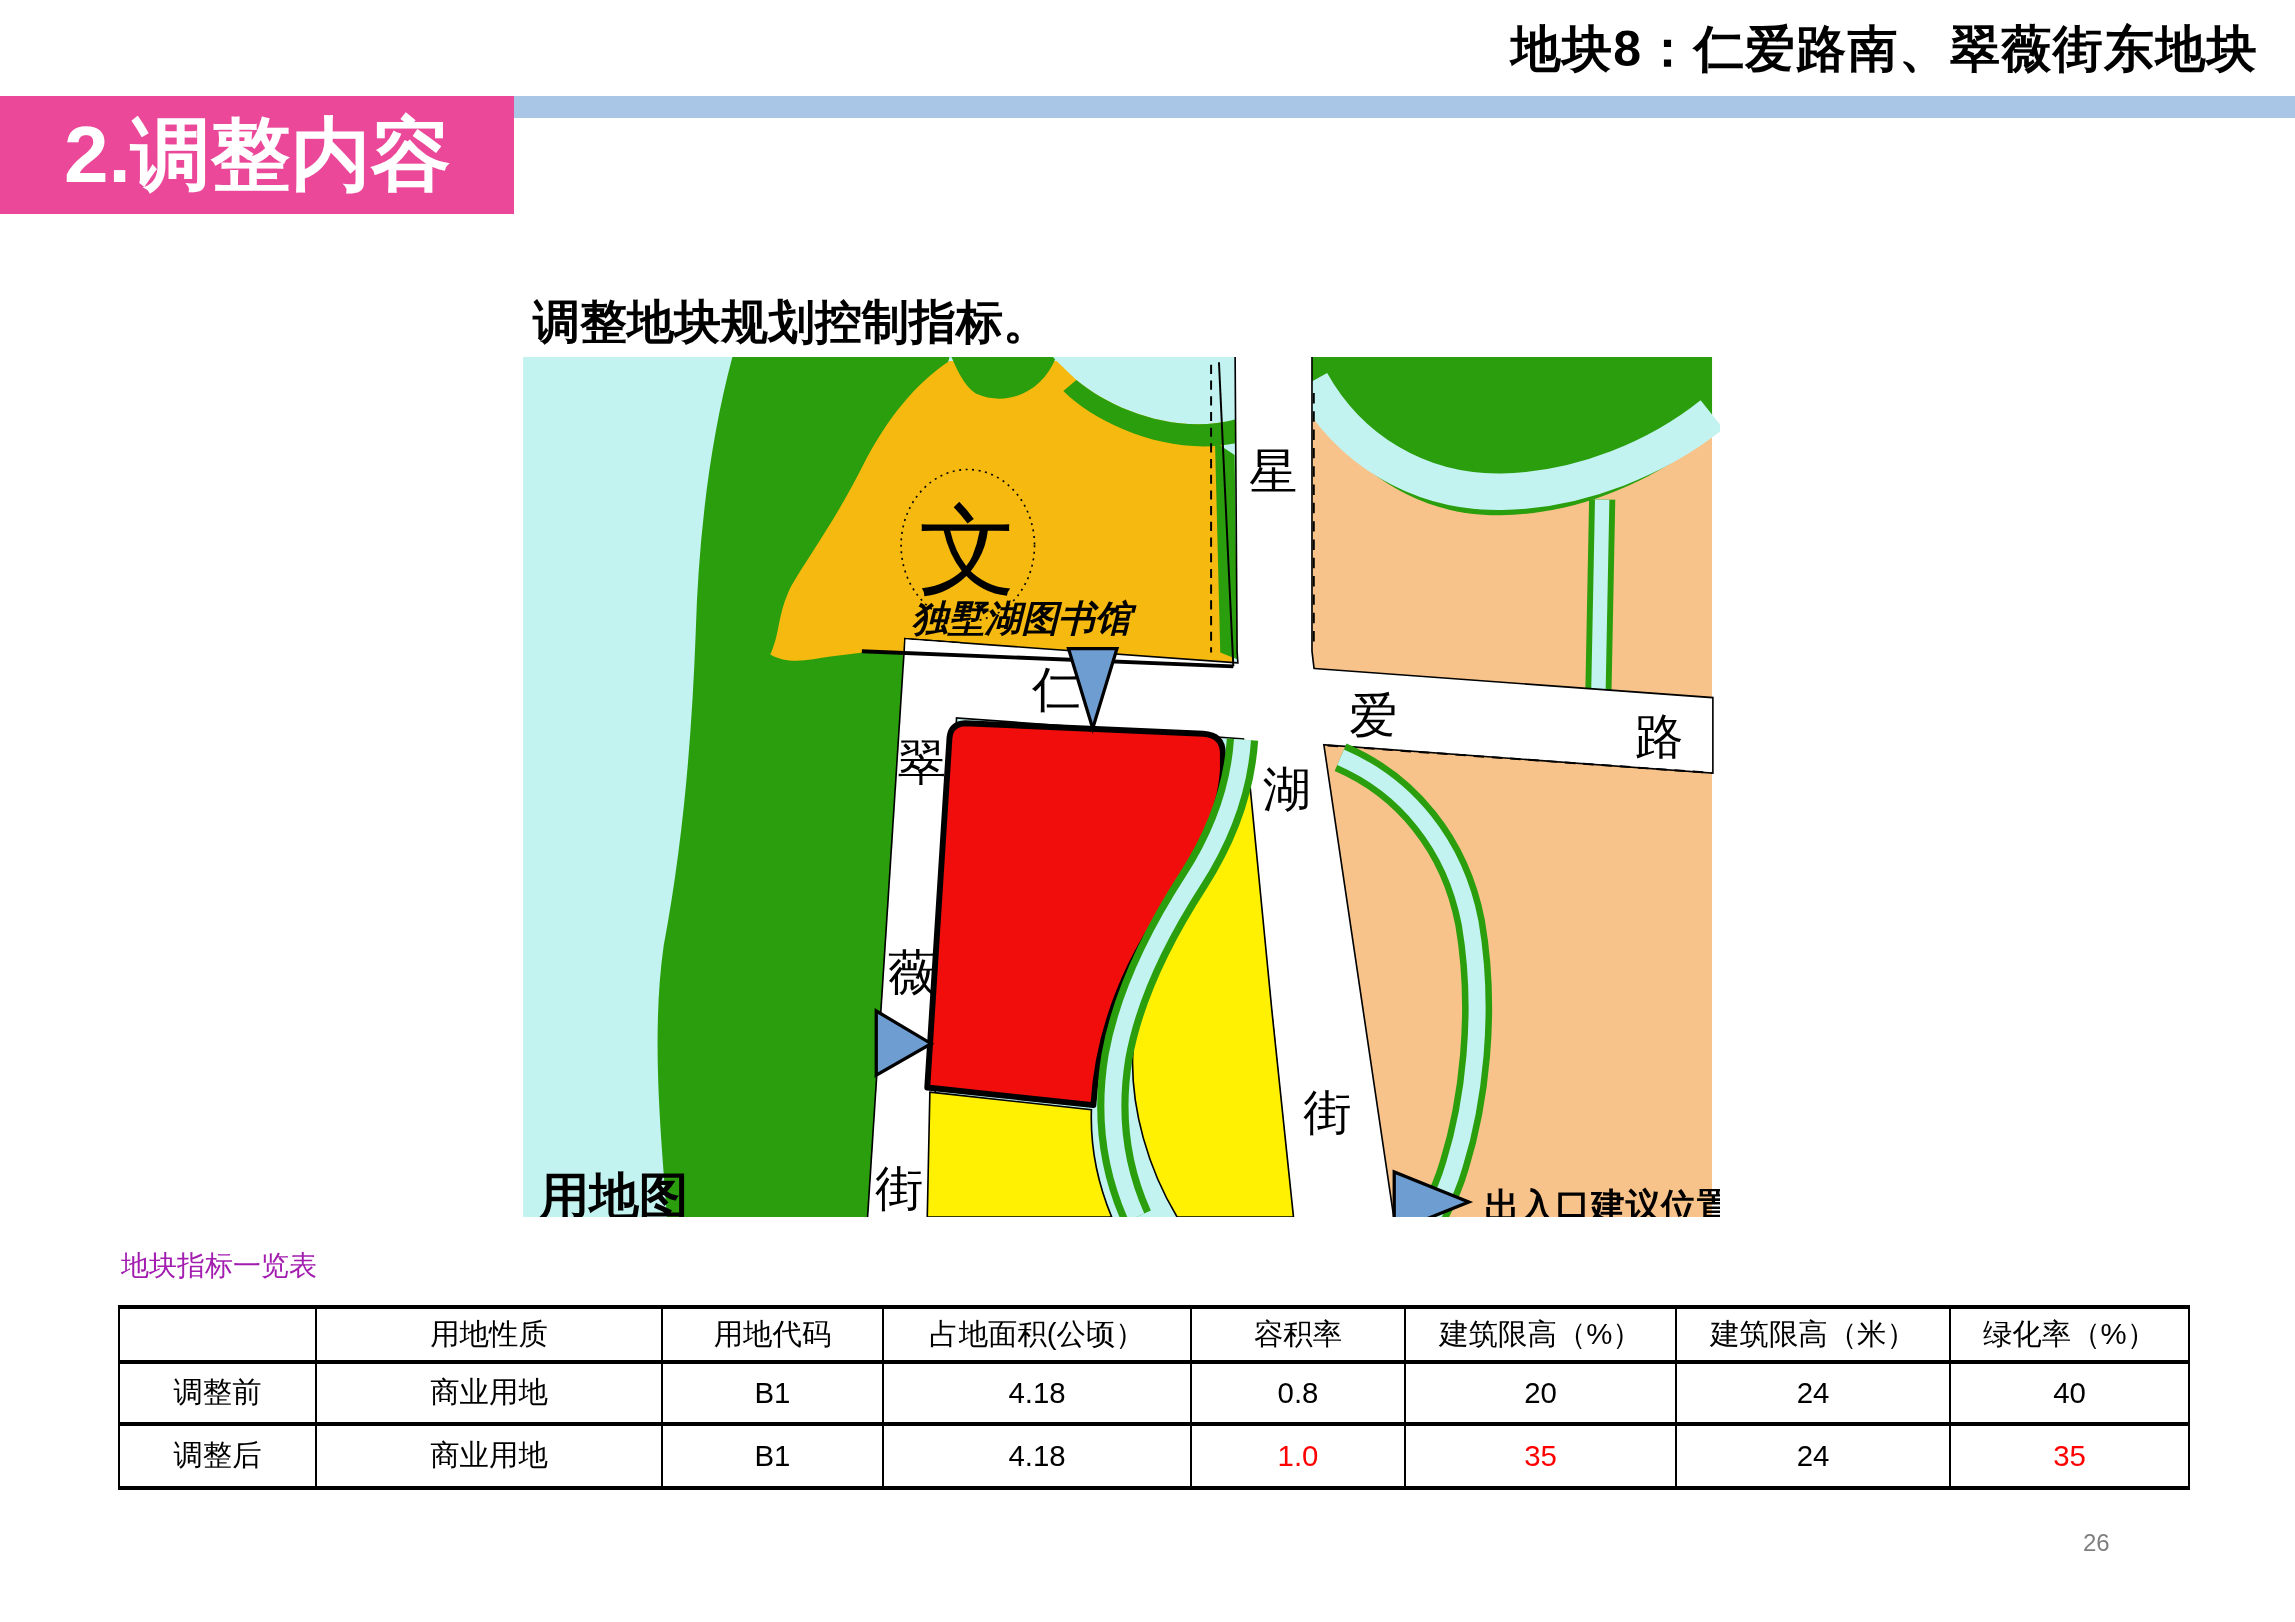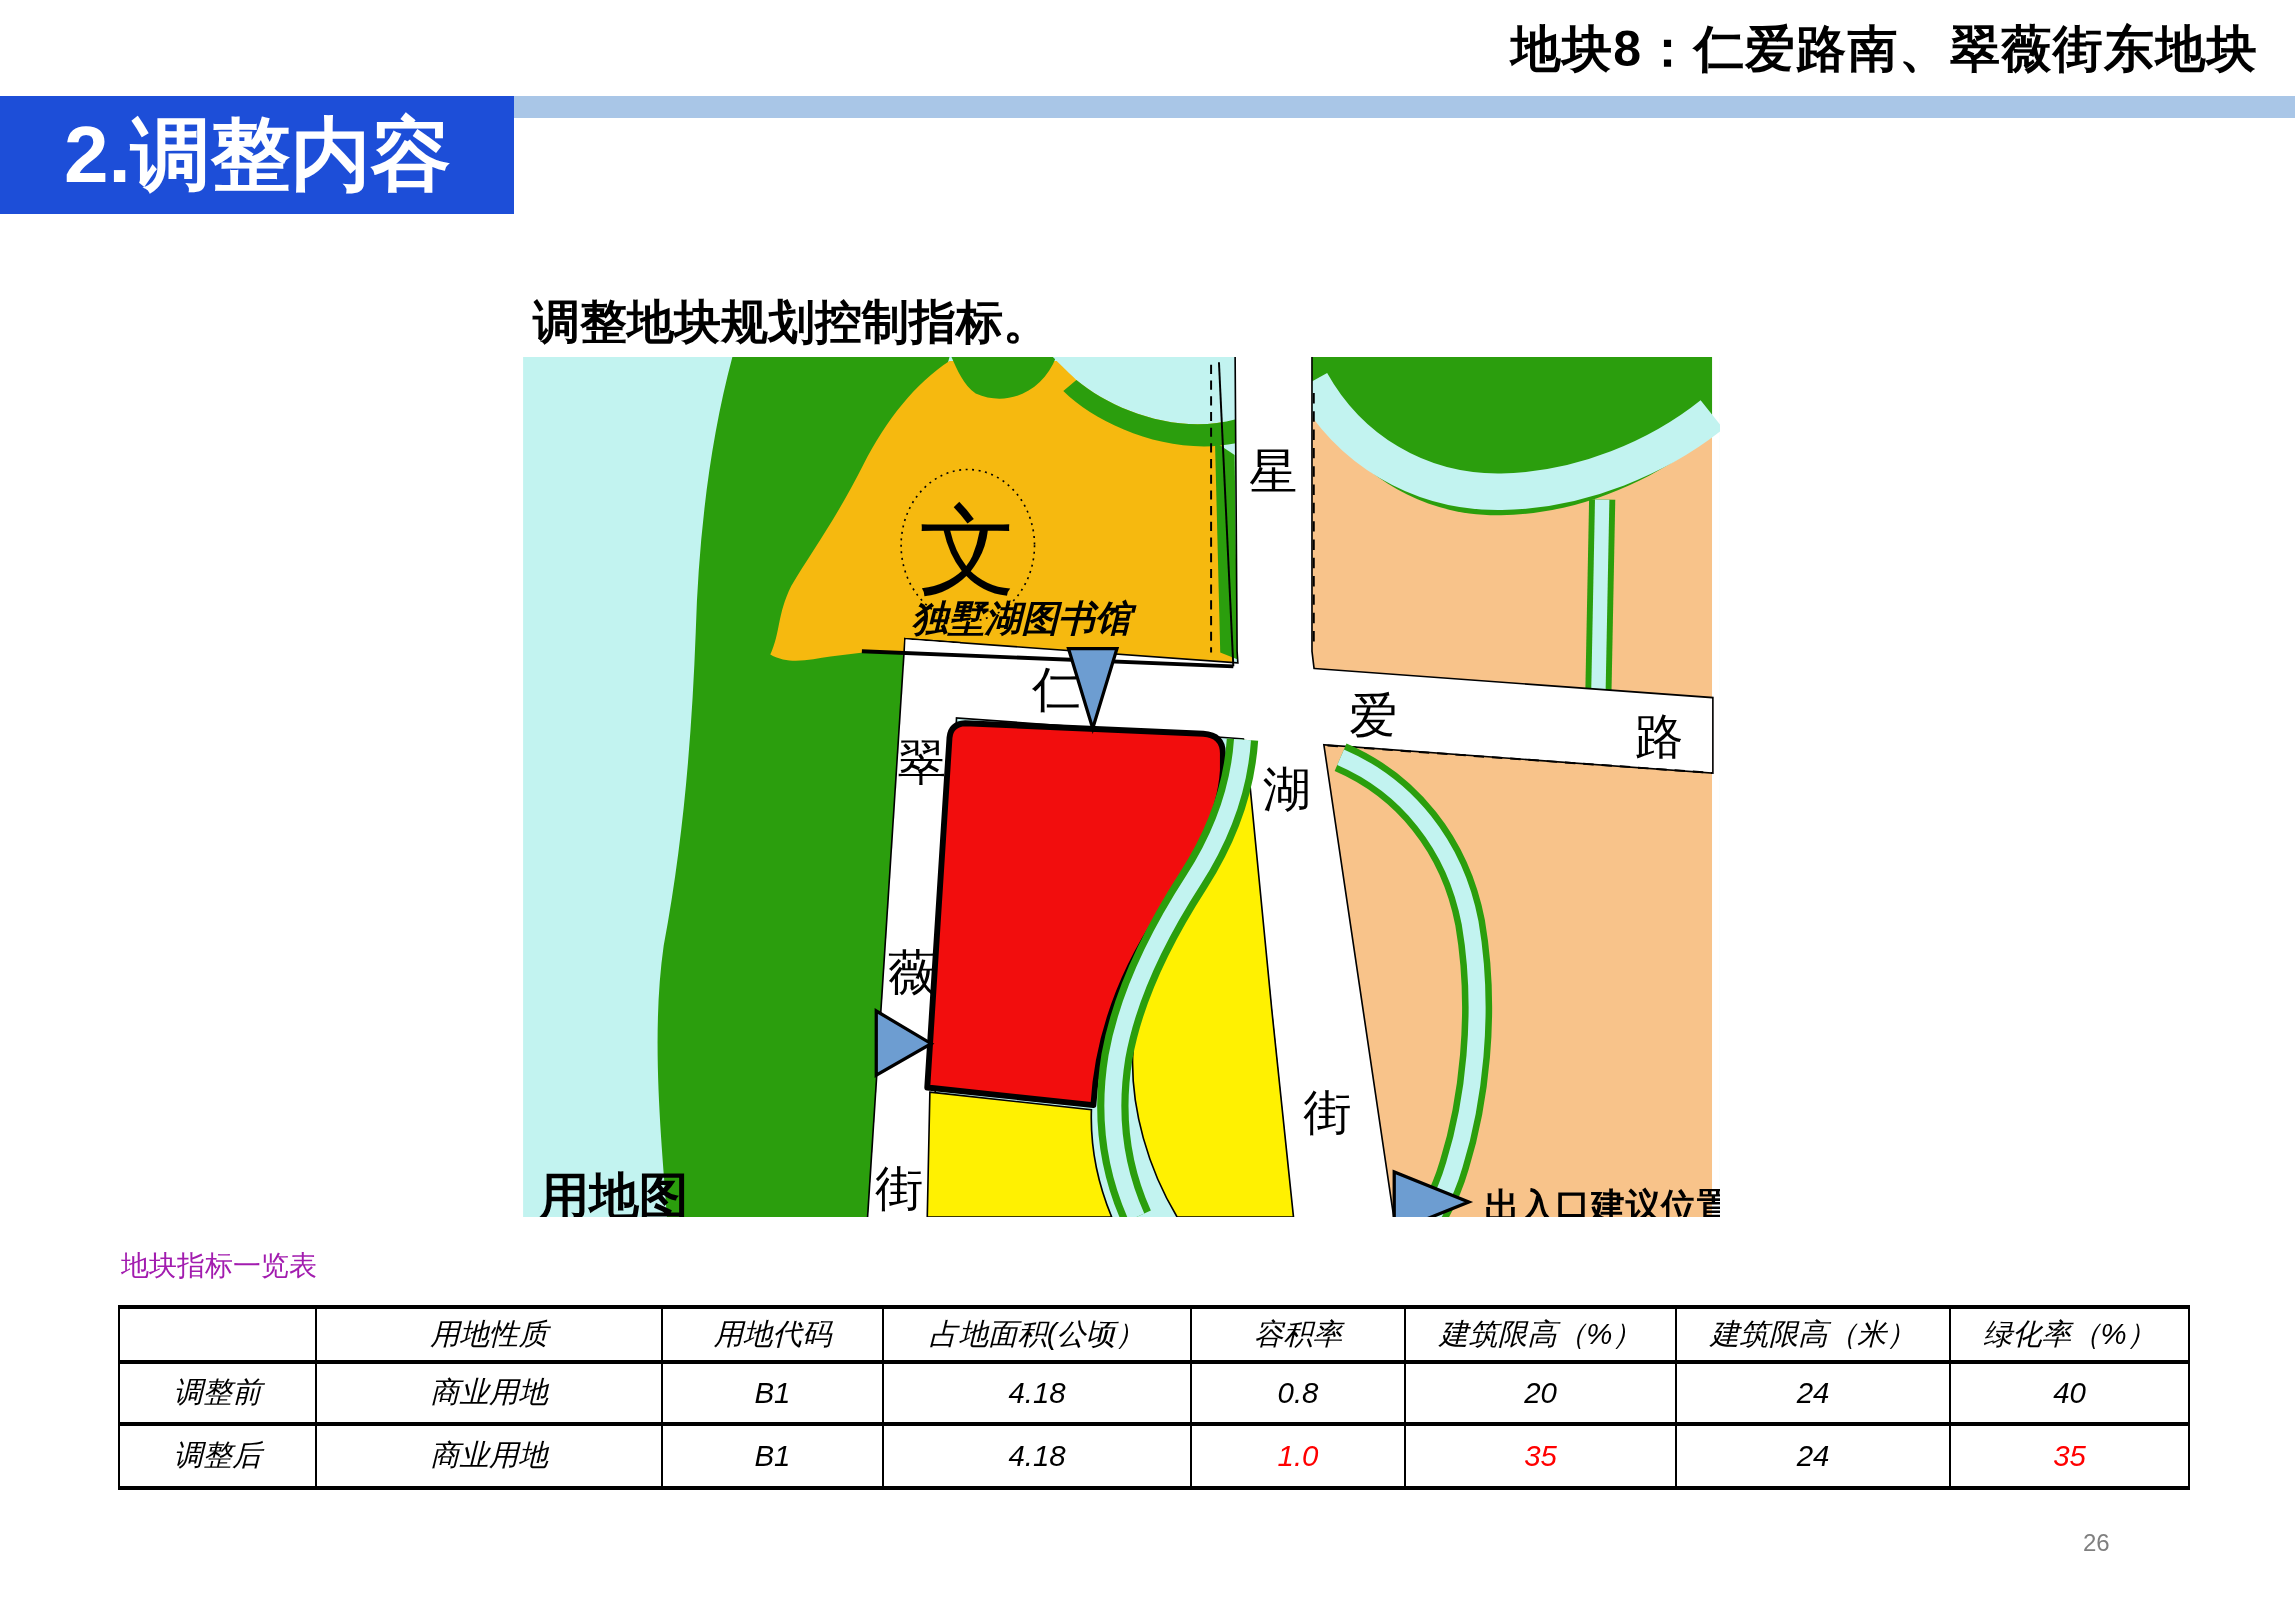--- a/index.html
+++ b/index.html
@@ -3,38 +3,38 @@
 <meta charset="utf-8">
 <style>
   html,body{margin:0;padding:0;background:#ffffff;}
   #slide{position:relative;width:2295px;height:1623px;background:#ffffff;overflow:hidden;
          font-family:"Liberation Sans","DejaVu Sans",sans-serif;}
 
   .header-title{position:absolute;top:15.7px;right:37px;font-size:50px;font-weight:bold;
                 color:#000;letter-spacing:1.3px;white-space:nowrap;text-align:right;}
 
   .banner-strip{position:absolute;left:0;top:96px;width:2295px;height:21.6px;background:#A9C6E7;}
-  .banner-block{position:absolute;left:0;top:96px;width:514px;height:118px;background:#1d4ed8;}
+  .banner-block{position:absolute;left:0;top:96px;width:514px;height:118px;background:#ec4899;}
   .banner-text{position:absolute;left:64px;top:5.2px;font-size:80px;font-weight:bold;color:#ffffff;
                line-height:107px;white-space:nowrap;}
 
   .subtitle{position:absolute;left:533px;top:257px;font-size:47px;font-weight:bold;color:#000;
             white-space:nowrap;margin-top:34px;}
 
   #map{position:absolute;left:523px;top:357px;width:1197px;height:860px;}
   #map text{font-family:"Liberation Sans","DejaVu Sans",sans-serif;}
 
   .table-title{position:absolute;left:121px;top:1247px;font-size:28px;color:#a21caf;white-space:nowrap;}
 
   table.spec{position:absolute;left:118px;top:1305px;width:2068px;border-collapse:collapse;
              table-layout:fixed;background:#fff;}
   table.spec td{border-left:2px solid #000;border-right:2px solid #000;
                 border-top:4.6px solid #000;border-bottom:4.6px solid #000;
                 text-align:center;vertical-align:middle;font-size:29.4px;color:#000;
-                padding:0;overflow:hidden;white-space:nowrap;font-style:italic;}
+                padding:0;overflow:hidden;white-space:nowrap;}
   table.spec tr.hdr td{height:51px;}
   table.spec tr.r1 td{height:58px;}
   table.spec tr.r2 td{height:60px;}
 
   .page-number{position:absolute;left:2083px;top:1529px;font-size:24px;color:#7F7F7F;}
 </style>
 </head>
 <body>
 
 <div id="slide">

